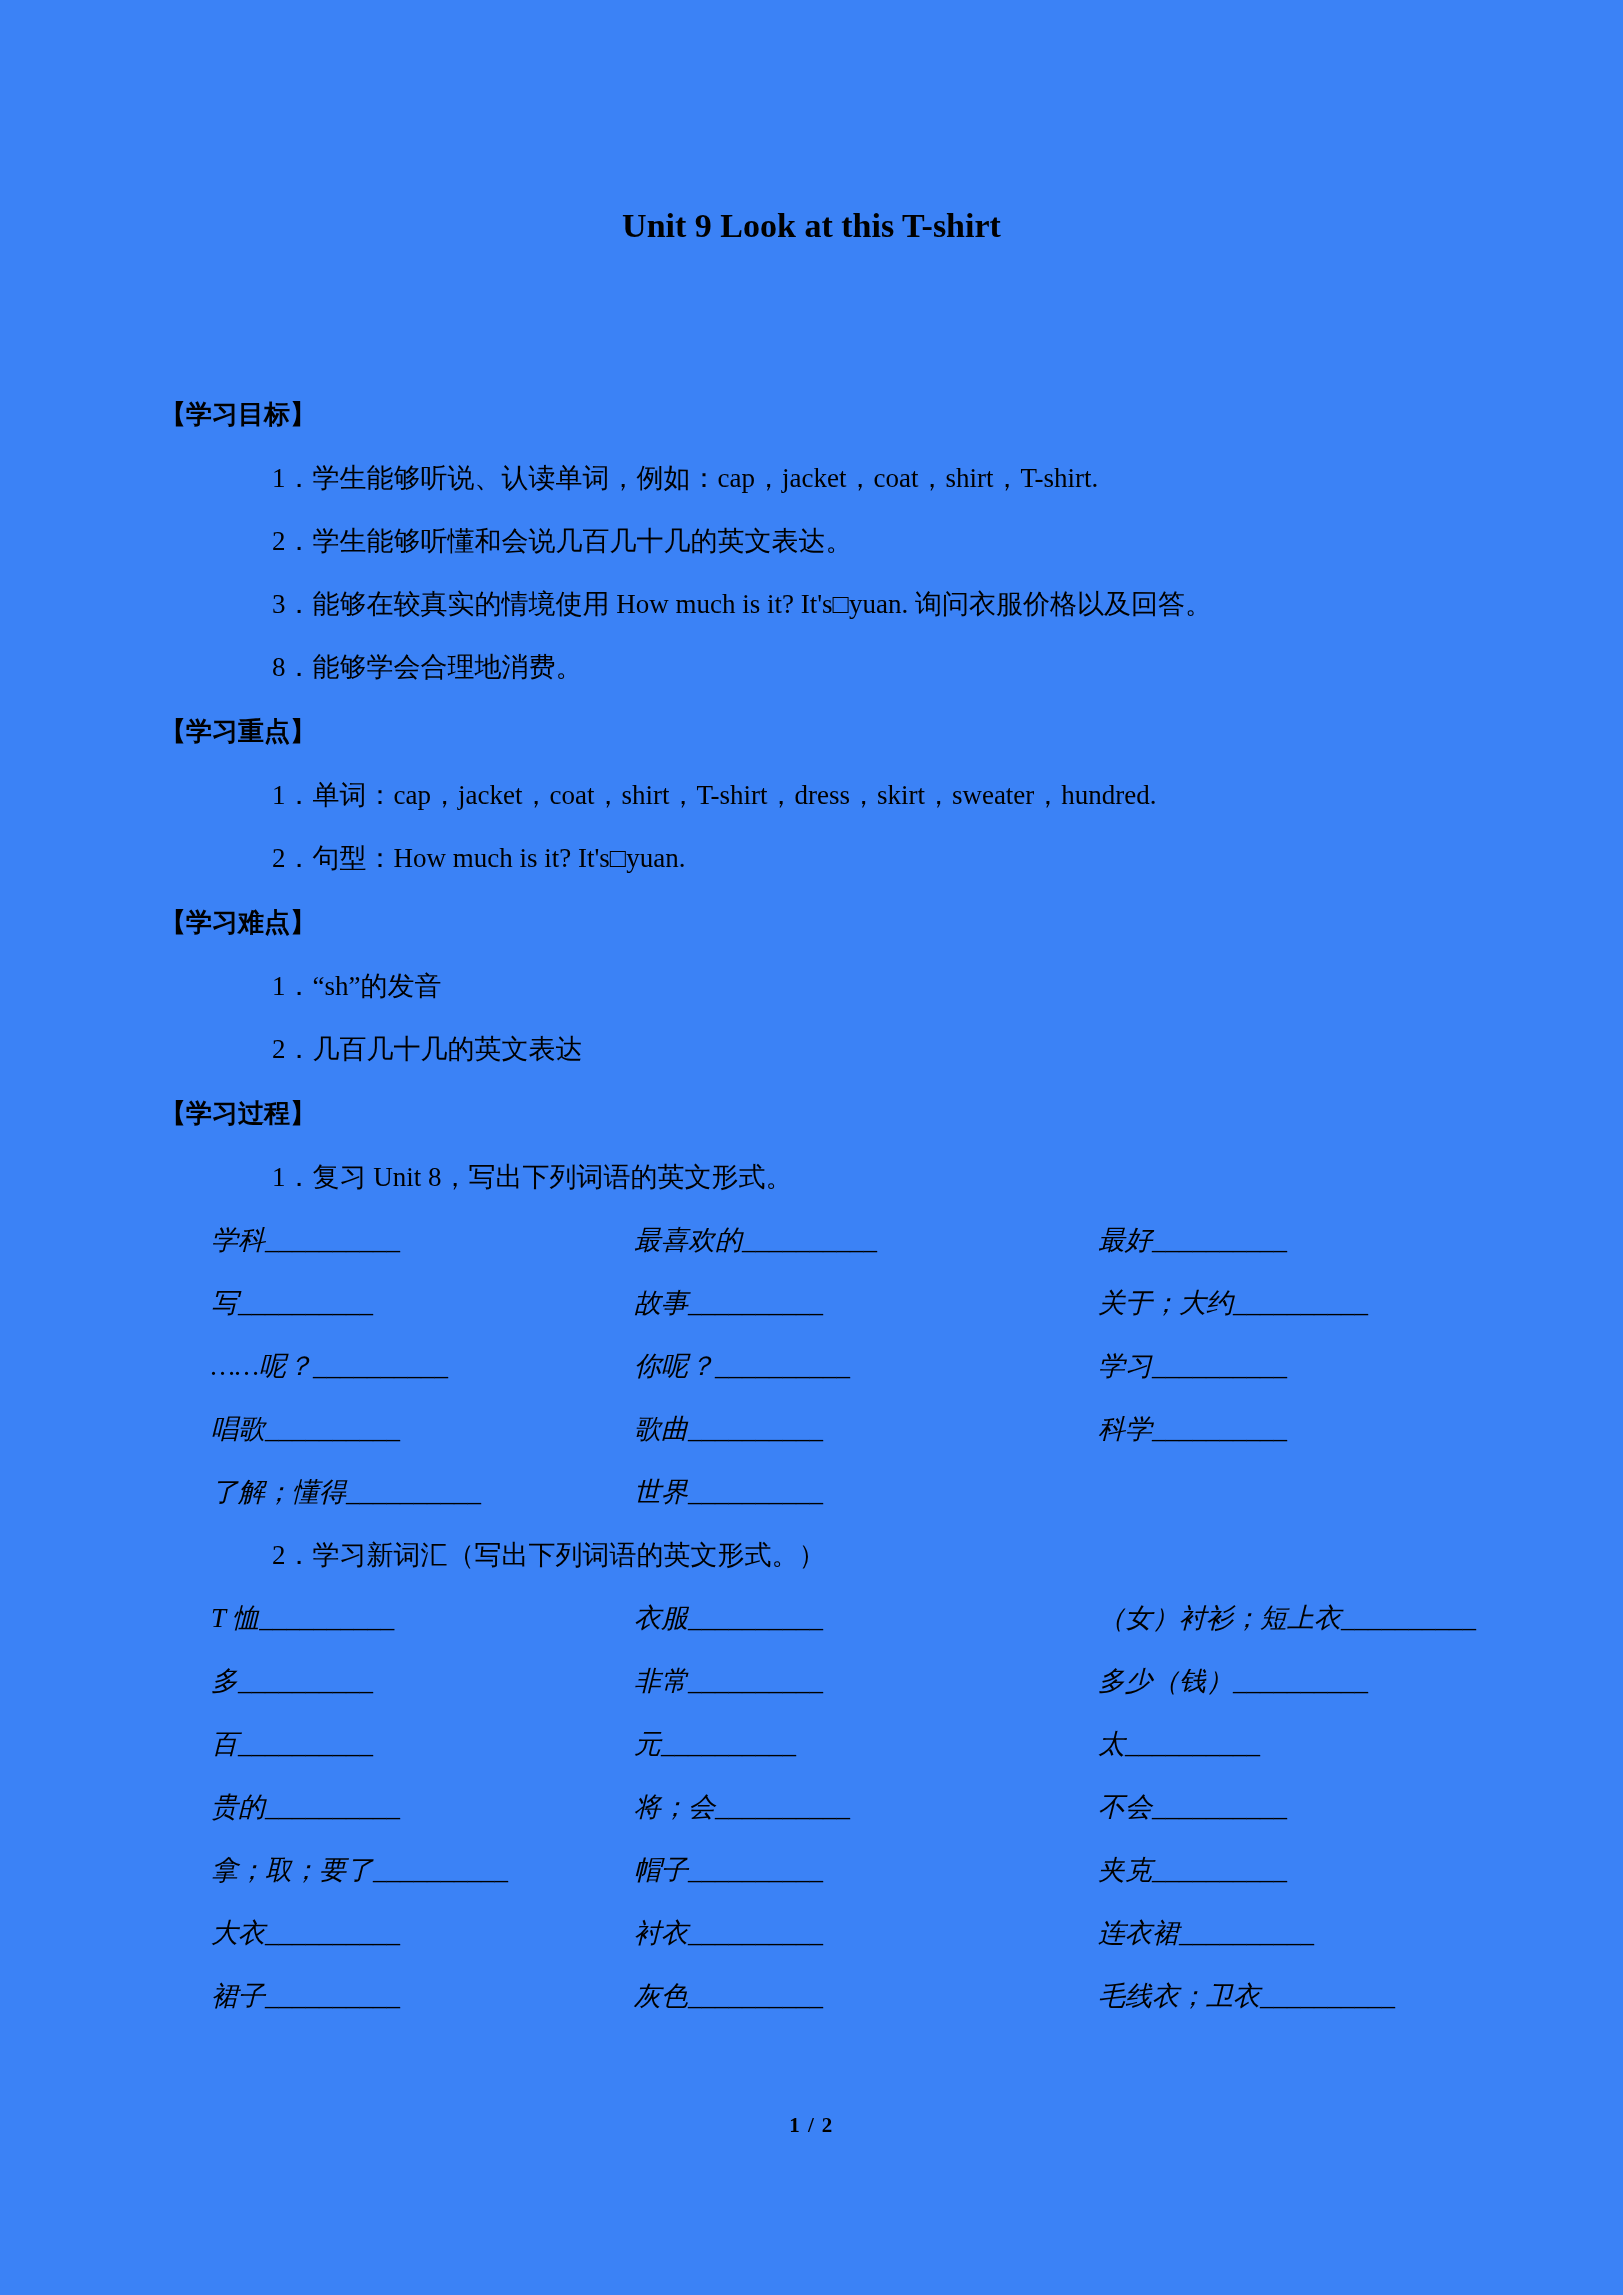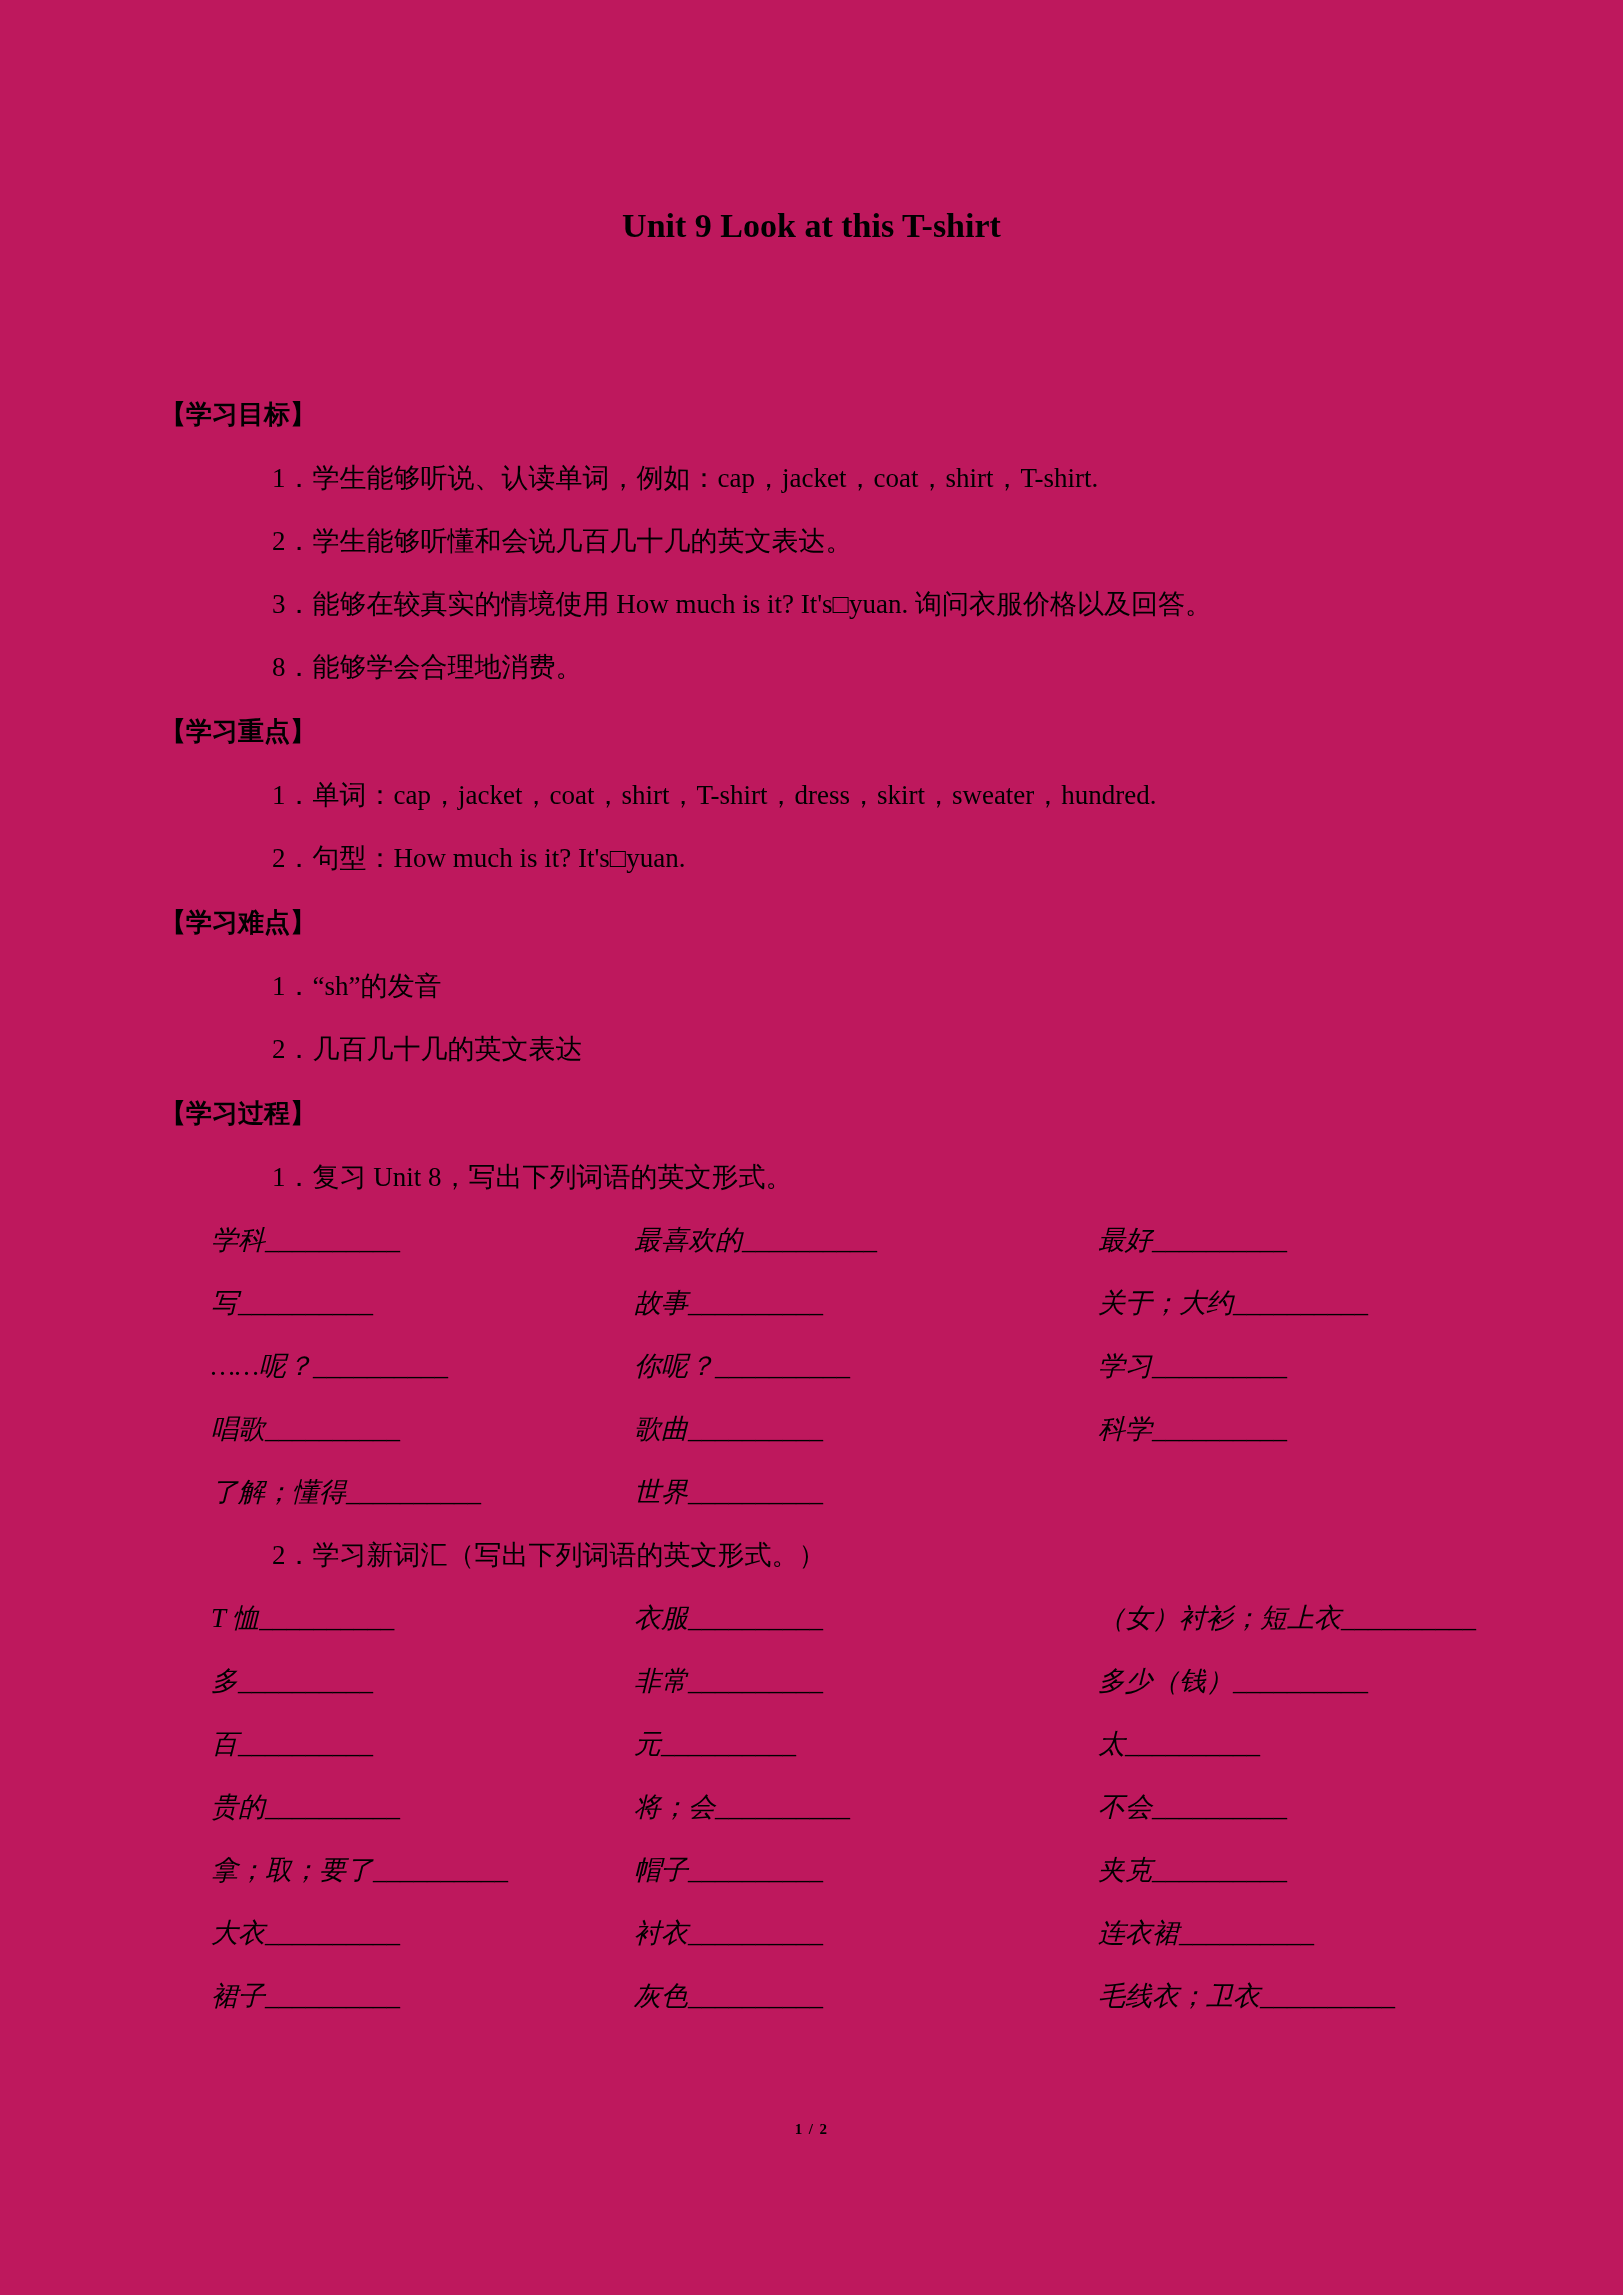--- a/index.html
+++ b/index.html
@@ -1,21 +1,21 @@
 <!DOCTYPE html>
 <html style="font-size:11px"><head>
 <meta charset="utf-8">
 <style>
   * { margin: 0; padding: 0; box-sizing: border-box; }
   html, body { background: #f5f5f5; }
   .page {
     width: 1623px;
     height: 2295px;
     margin: 0 auto;
-    background: #be185d;
+    background: #3b82f6;
     color: #000000;
     font-family: "Liberation Serif", "DejaVu Serif", serif;
     padding: 205px 160px 0 160px;
     position: relative;
     overflow: hidden;
   }
   .title {
     font-size: 34px;
     line-height: 41px;
     font-weight: 700;
@@ -49,21 +49,21 @@
     line-height: 63px;
     margin-left: 51px;
     white-space: nowrap;
   }
   .footer {
     position: absolute;
     bottom: 157px;
     left: 0;
     right: 0;
     text-align: center;
-    font-size: 15px;
+    font-size: 21px;
     font-weight: 700;
     letter-spacing: 1.4px;
   }
 </style>
 </head>
 <body>
 
 <div class="page">
 
   <h1 class="title">Unit 9 Look at this T-shirt</h1>

